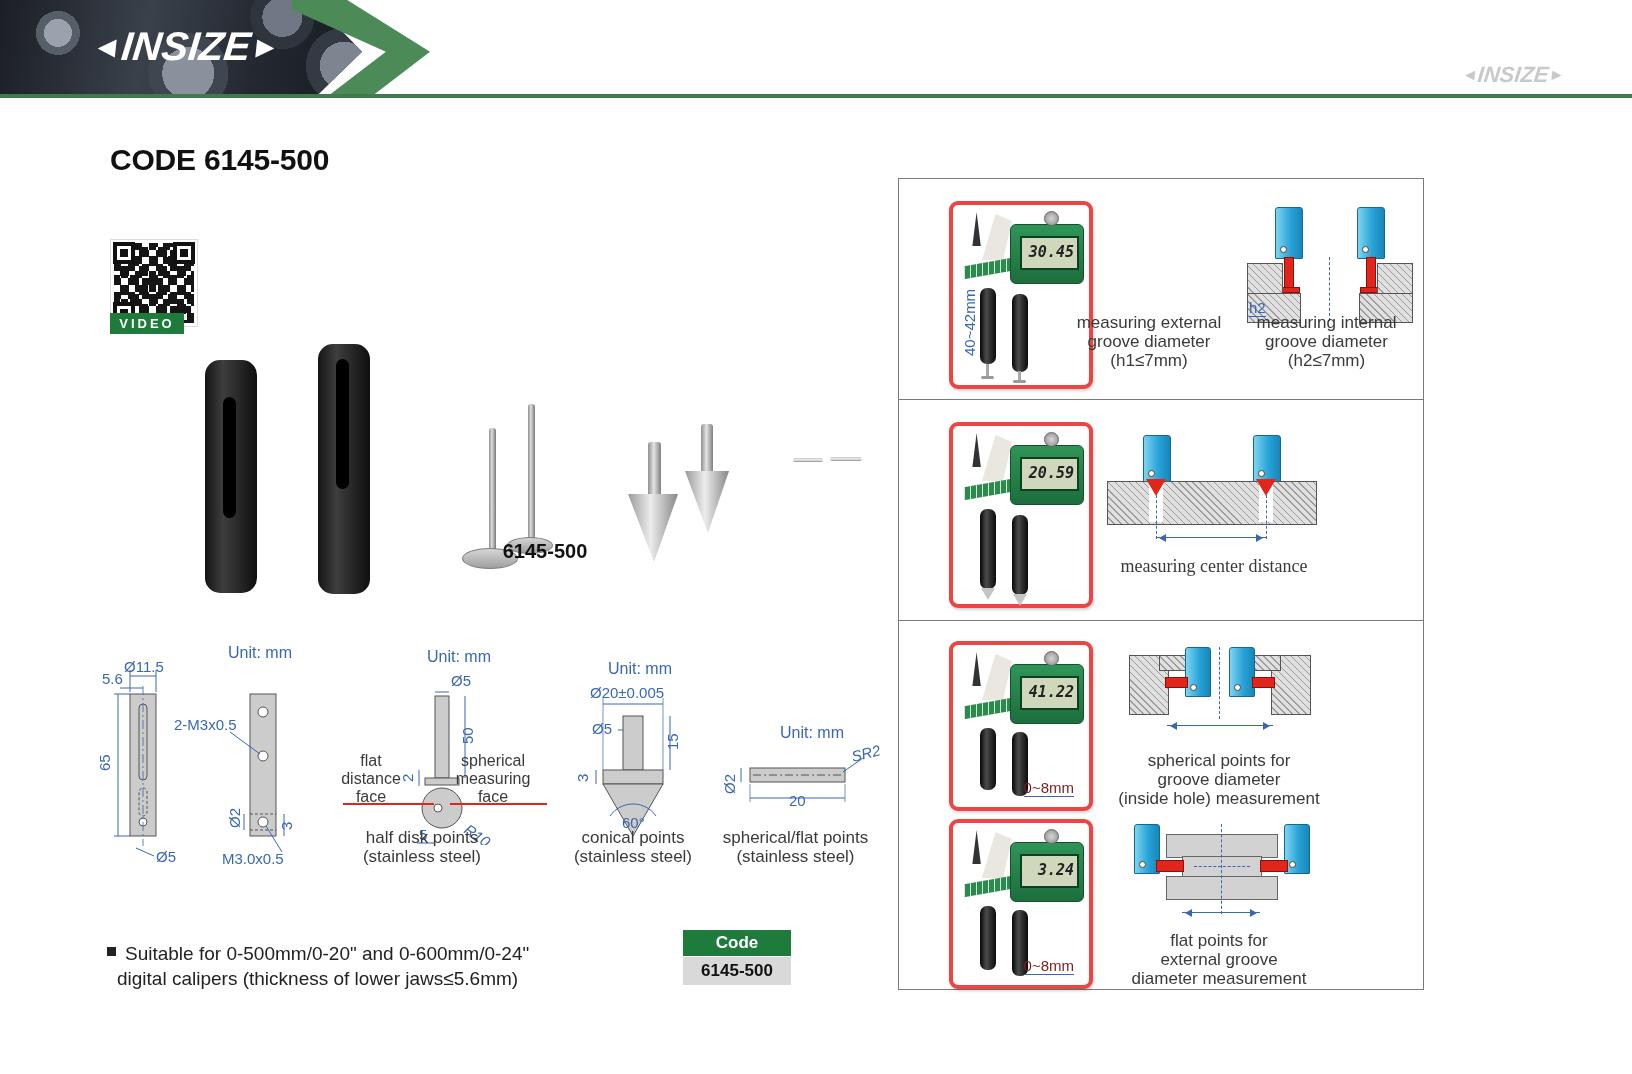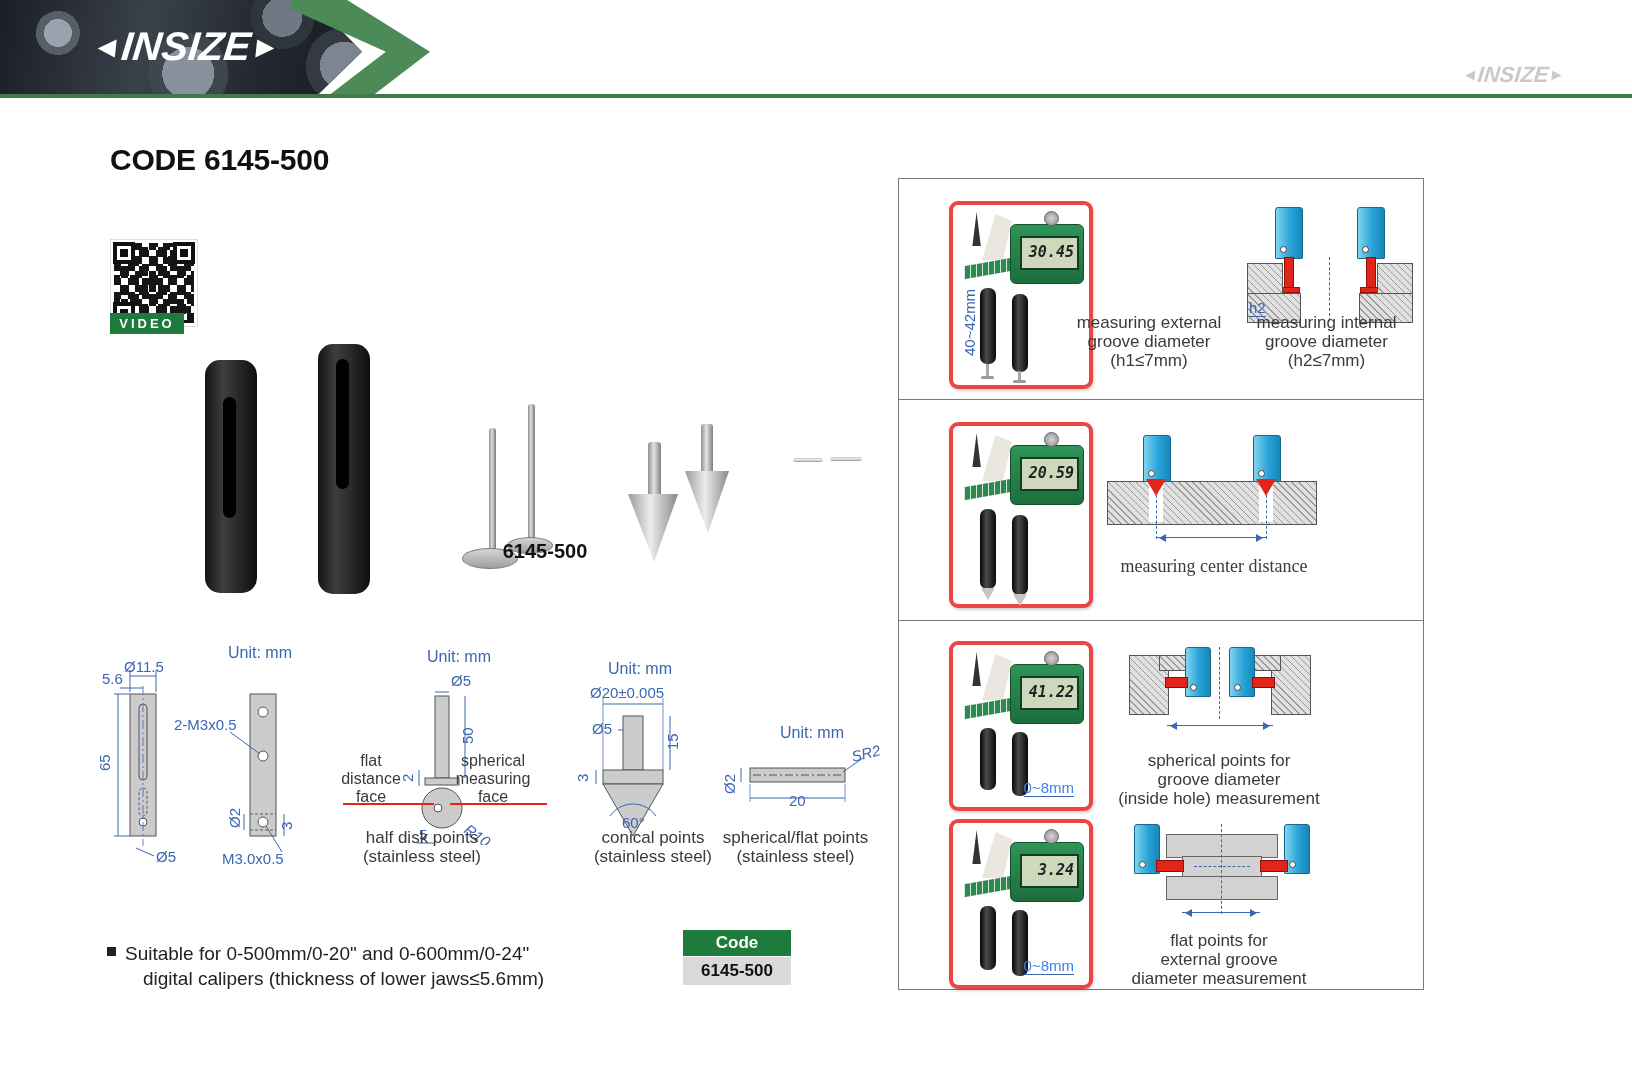--- a/index.html
+++ b/index.html
@@ -54,21 +54,21 @@
   .prod-label{position:absolute;left:475px;top:540px;width:140px;text-align:center;
         font-size:20px;font-weight:bold;color:#111;}
   
   svg text{font-family:"Liberation Sans",sans-serif;}
   .blue{fill:#3a67b1;}
   .cap{position:absolute;text-align:center;color:#3a3a3a;font-size:17px;line-height:19px;white-space:pre-line;}
   .face-label{position:absolute;text-align:center;color:#3a3a3a;font-size:16px;line-height:18px;white-space:pre-line;}
   
   .footnote{position:absolute;left:107px;top:941px;font-size:19px;color:#222;line-height:25px;}
   .footnote .bullet{display:inline-block;width:9px;height:9px;background:#222;margin-right:9px;vertical-align:4px;}
-  .footnote .l2{margin-left:36px;}
+  .footnote .l2{margin-left:10px;}
   .codebox{position:absolute;left:683px;top:930px;width:108px;}
   .codebox .hd{height:26px;background:#1e7b3c;color:#fff;font-weight:bold;font-size:17px;
         text-align:center;line-height:26px;}
   .codebox .val{height:28px;background:#d9d9d9;color:#111;font-weight:bold;font-size:17px;
         text-align:center;line-height:28px;margin-top:1px;}
   
   .panel{position:absolute;left:898px;top:178px;width:524px;height:810px;border:1px solid #7a7a7a;background:#fff;}
   .panel .divider{position:absolute;left:0;width:100%;height:1px;background:#7a7a7a;}
   .pcard{position:absolute;background:#fff;border:4px solid #ef4444;border-radius:9px;
          box-shadow:1px 2px 3px rgba(0,0,0,0.18);}
@@ -89,21 +89,21 @@
   .cal .wheel{position:absolute;left:86px;top:1px;width:13px;height:13px;border-radius:50%;
         background:radial-gradient(#d6d6d6,#8a8a8a);border:1px solid #666;}
   .cal .rod{position:absolute;width:16px;background:linear-gradient(90deg,#060606,#4a4a4a 40%,#0a0a0a);
         border-radius:7px;}
   .cal .tip{position:absolute;width:3px;background:#a8a8a8;}
   .cal .foot{position:absolute;height:3px;background:#9a9a9a;border-radius:2px;}
   .cal .conetip{position:absolute;width:14px;height:12px;background:#c5c5c5;
         clip-path:polygon(0 0,100% 0,50% 100%);}
   .vlabel{position:absolute;left:3px;top:46px;height:100px;writing-mode:vertical-rl;
         transform:rotate(180deg);color:#3a67b1;font-size:15px;}
-  .hlabel{position:absolute;right:10px;bottom:5px;color:#3b82f6;font-size:15px;border-bottom:1px solid #3a67b1;}
+  .hlabel{position:absolute;right:10px;bottom:5px;color:#7f1d1d;font-size:15px;border-bottom:1px solid #3a67b1;}
   
   .hatch{background:repeating-linear-gradient(45deg,#e0e0e0 0 4px,#9b9b9b 4px 5px);border:1px solid #555;}
   .solidgray{background:#d2d2d2;border:1px solid #666;}
   .jaw{position:absolute;background:linear-gradient(90deg,#7fd5f0,#29a3d8 55%,#1787b8);
        border:1px solid #19678e;border-radius:3px 3px 1px 1px;}
   .jaw .screw{position:absolute;left:4px;bottom:5px;width:5px;height:5px;background:#fff;
        border:1px solid #444;border-radius:50%;}
   .rpt{position:absolute;background:#e1251b;border:1px solid #8f100a;}
   .rtri{position:absolute;background:#e1251b;clip-path:polygon(0 0,100% 0,50% 100%);}
   .cl{position:absolute;border-left:1px dashed #3a67b1;width:0;}
@@ -226,21 +226,21 @@
     <rect x="75" y="66" width="20" height="54" fill="#ccc" stroke="#555"></rect>
     <text x="130" y="100" font-size="15" class="blue" transform="rotate(-90 130 100)">15</text>
     <line x1="122" y1="66" x2="122" y2="120" stroke="#3a67b1"></line>
     <rect x="55" y="120" width="60" height="14" fill="#ccc" stroke="#555"></rect>
     <text x="40" y="132" font-size="15" class="blue" transform="rotate(-90 40 132)">3</text>
     <line x1="48" y1="120" x2="48" y2="134" stroke="#3a67b1"></line>
     <polygon points="55,134 115,134 85,186" fill="#ccc" stroke="#555"></polygon>
     <path d="M 62,166 A 28 28 0 0 1 108,166" fill="none" stroke="#3a67b1"></path>
     <text x="74" y="178" font-size="15" class="blue">60°</text>
   </svg>
-  <div class="cap" style="left:568px;top:828px;width:170px;">conical points
+  <div class="cap" style="left:548px;top:828px;width:170px;">conical points
 (stainless steel)</div>
 
   <svg style="position:absolute;left:695px;top:710px;" width="205" height="125" viewBox="0 0 205 125">
     <text x="85" y="28" font-size="16" class="blue">Unit: mm</text>
     <rect x="55" y="58" width="95" height="14" fill="#ccc" stroke="#555"></rect>
     <line x1="58" y1="65" x2="147" y2="65" stroke="#555" stroke-dasharray="8 3 2 3"></line>
     <text x="158" y="52" font-size="15" font-style="italic" class="blue" transform="rotate(-14 158 52)">SR2</text>
     <line x1="148" y1="62" x2="168" y2="48" stroke="#3a67b1"></line>
     <text x="40" y="84" font-size="15" class="blue" transform="rotate(-90 40 84)">Ø2</text>
     <line x1="46" y1="58" x2="46" y2="72" stroke="#3a67b1"></line>

